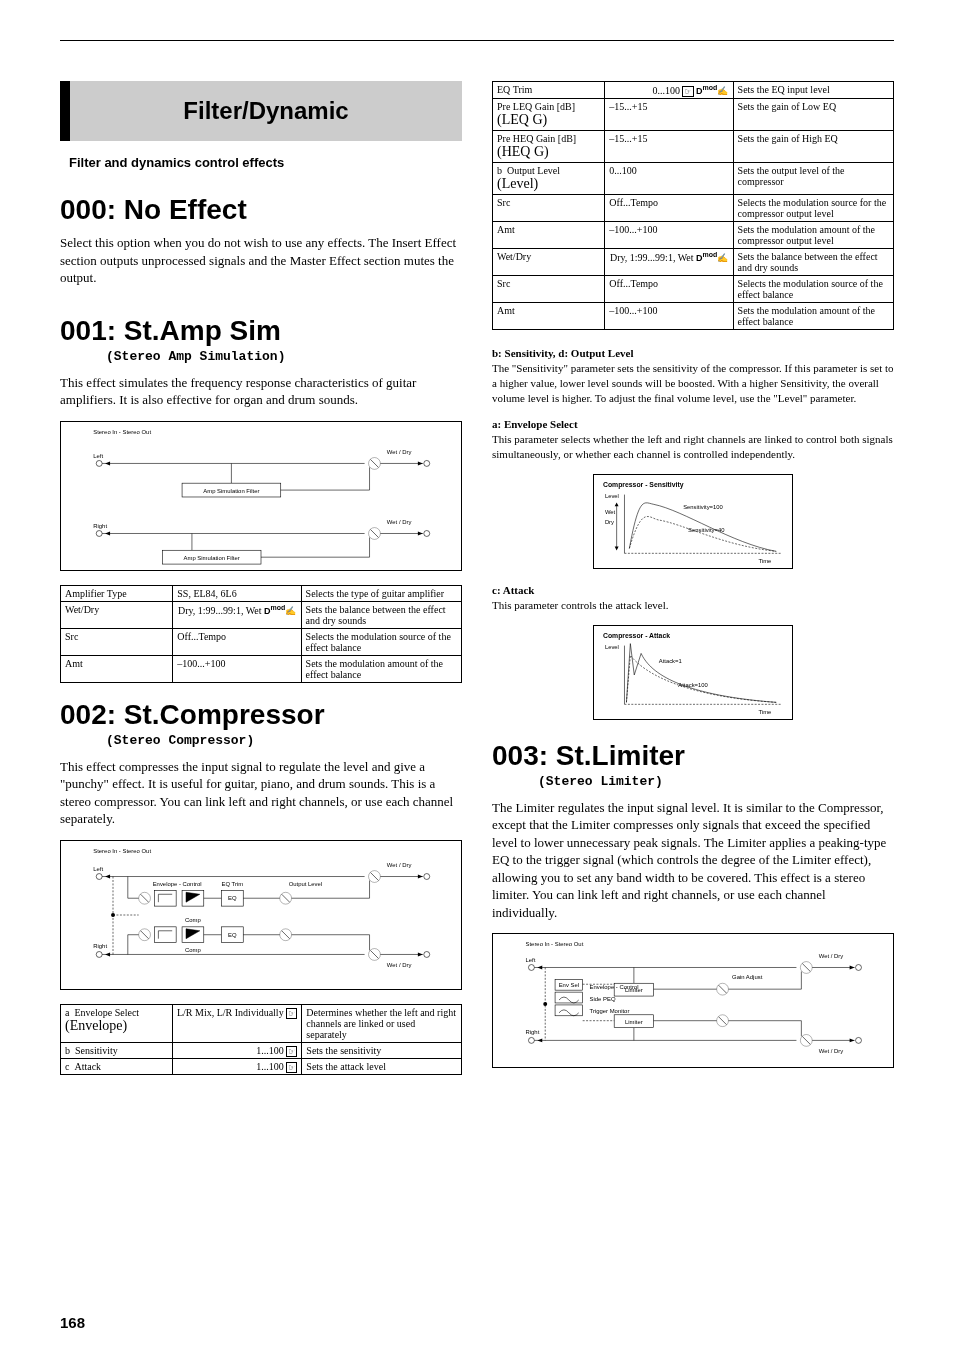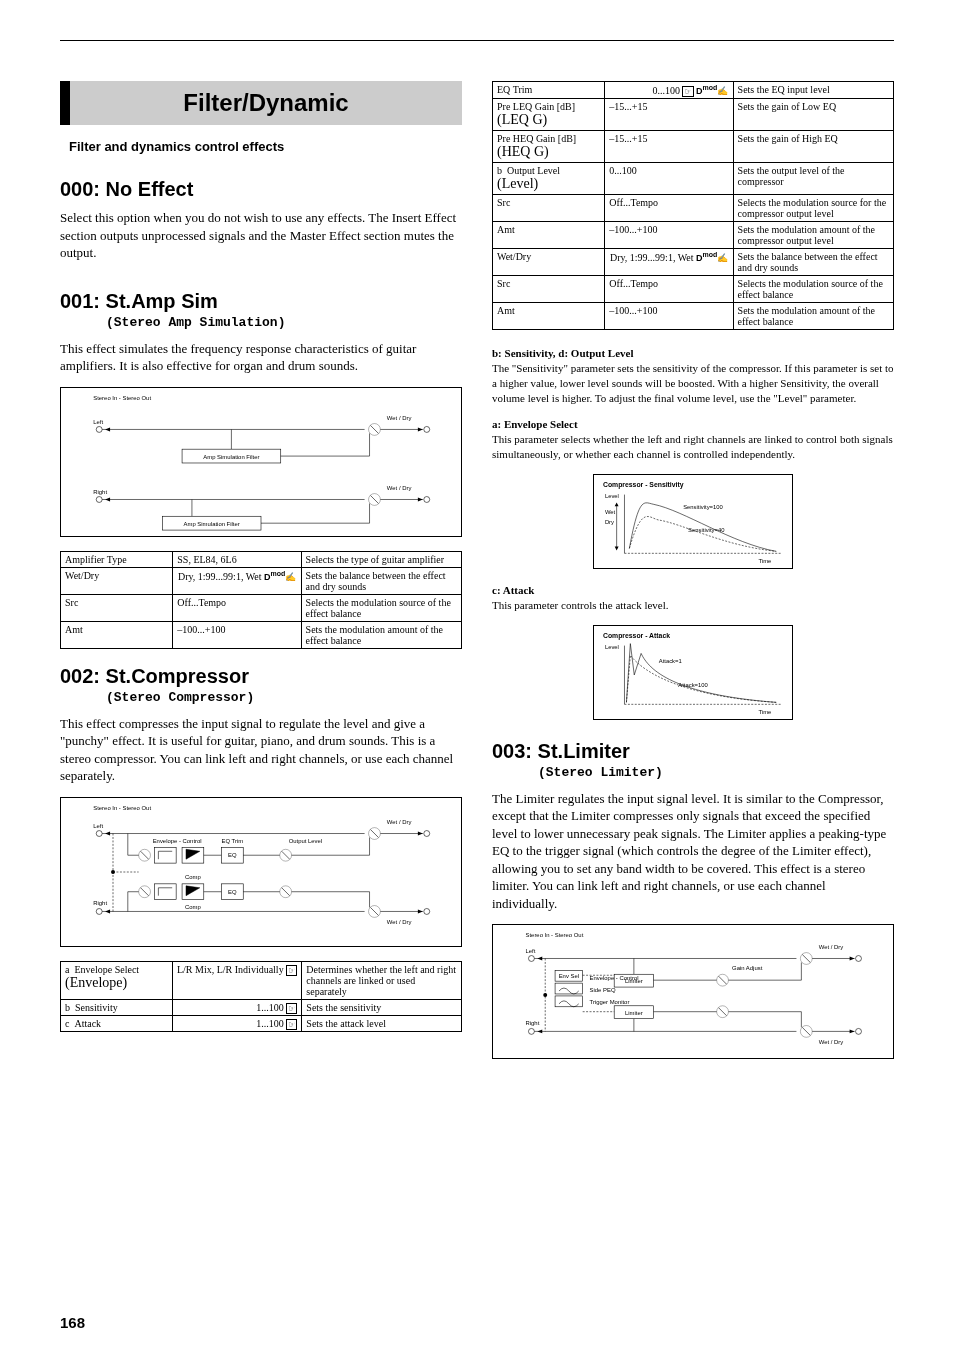--- a/index.html
+++ b/index.html
@@ -28,33 +28,33 @@
     flex: 1;
     min-width: 0;
   }
   .section-banner {
     background: #ccc;
     border-left: 10px solid #000;
     text-align: center;
     font-family: Arial, Helvetica, sans-serif;
     font-size: 24px;
     font-weight: bold;
-    padding: 8px 0;
+    padding: 16px 0;
     margin-bottom: 14px;
   }
   .sub-caption {
     font-family: Arial, Helvetica, sans-serif;
     font-weight: bold;
     font-size: 13px;
     margin-bottom: 24px;
     padding-left: 9px;
   }
   h2.effect {
     font-family: Arial, Helvetica, sans-serif;
-    font-size: 20px;
+    font-size: 28px;
     font-weight: bold;
     margin-bottom: 2px;
   }
   .effect-sub {
     font-family: Liberation Mono, monospace;
     font-weight: bold;
     font-size: 13px;
     margin-left: 46px;
     margin-bottom: 10px;
   }

